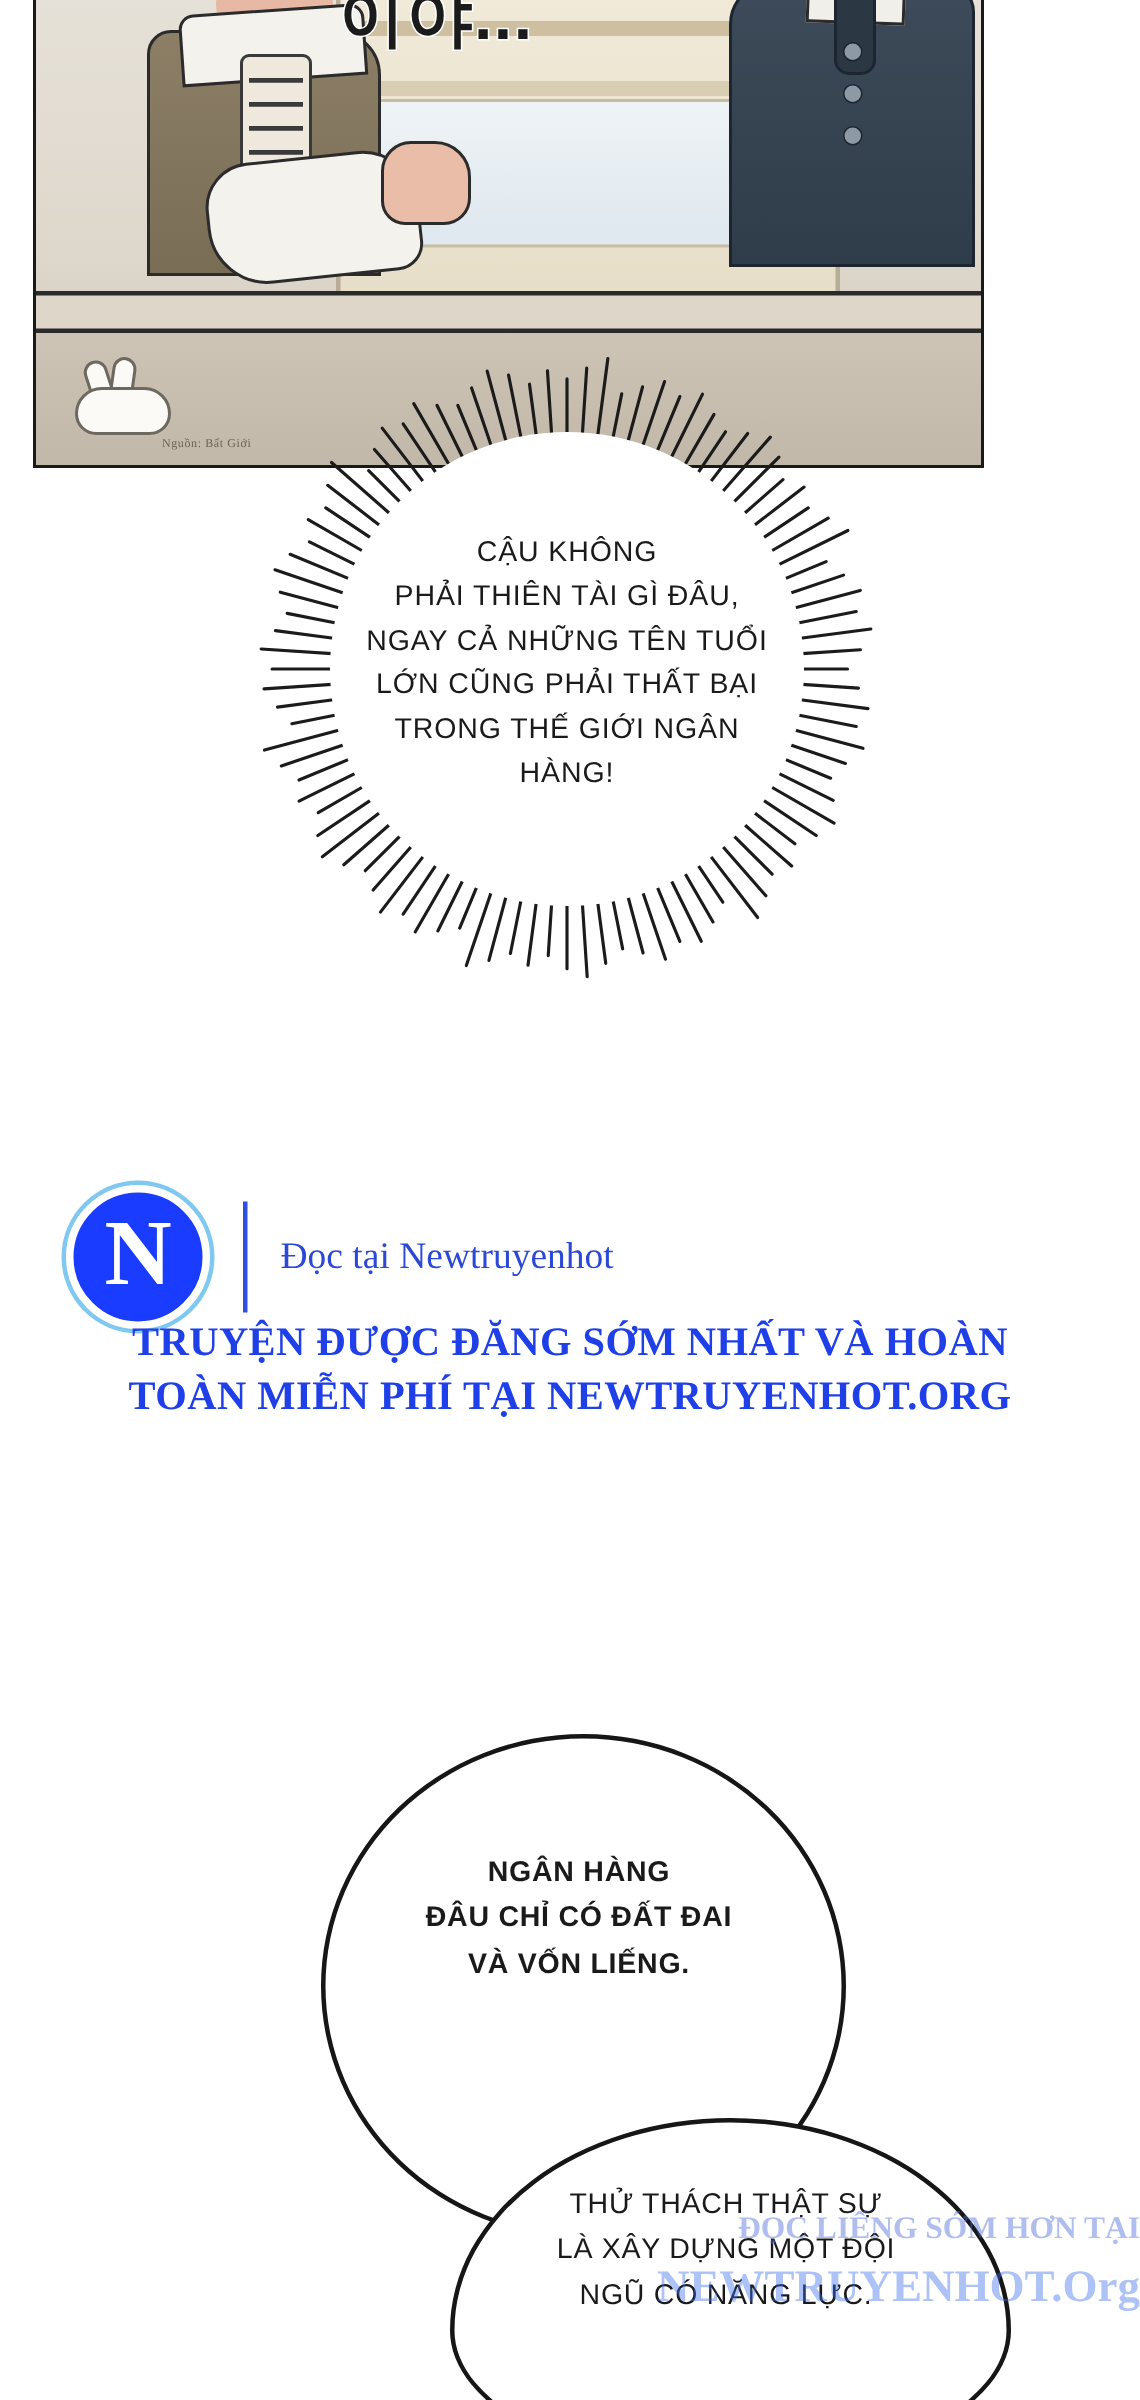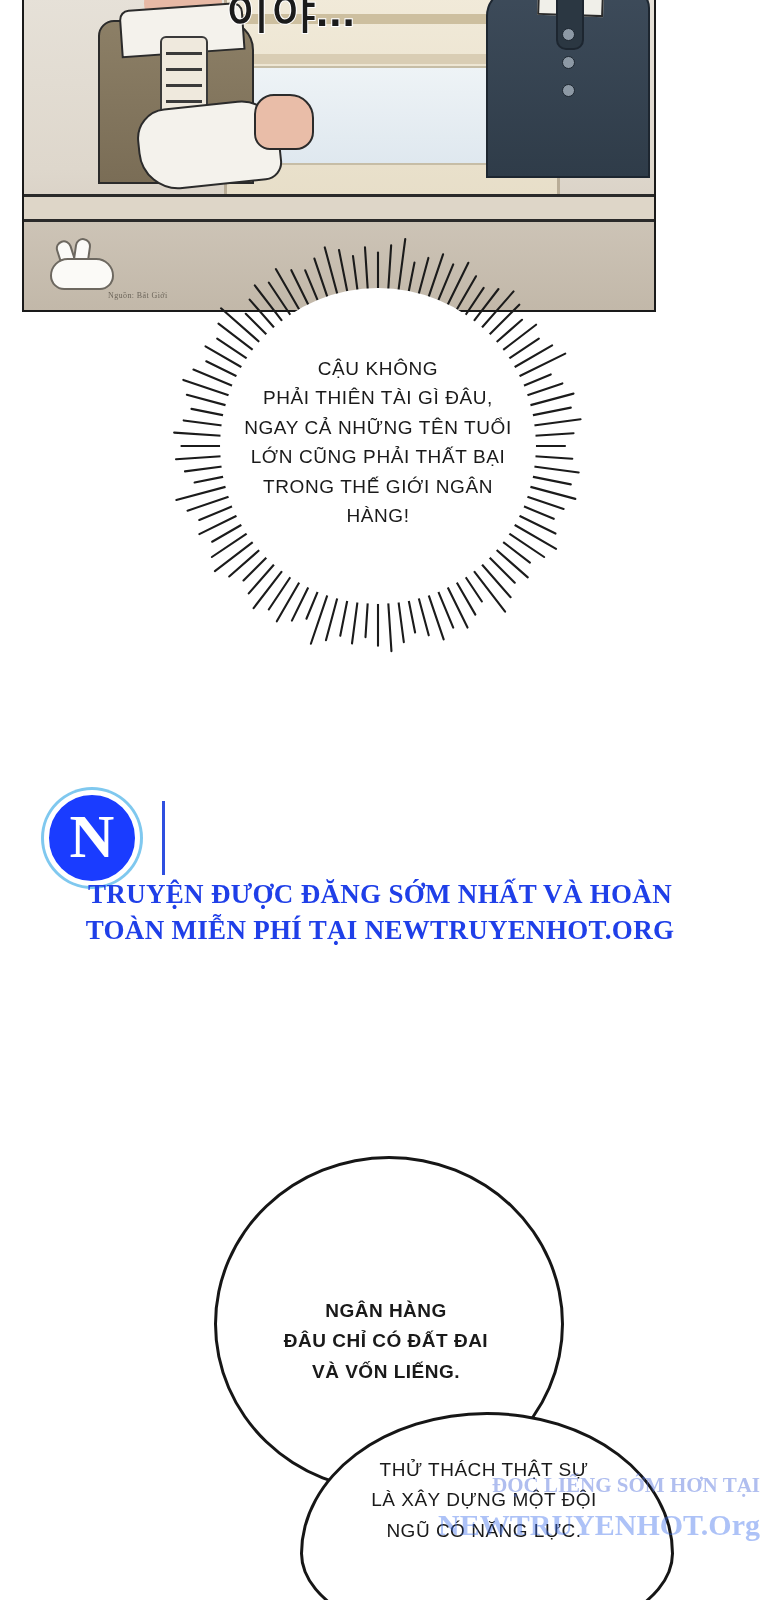--- a/index.html
+++ b/index.html
@@ -367,21 +367,21 @@
     top: 1156px;
     width: 344px;
     height: 330px;
     background: #ffffff;
     border: 3px solid #161616;
     border-radius: 50%;
   }
   .bubble-2-text {
     position: absolute;
     left: 214px;
-    top: 1296px;
+    top: 1234px;
     width: 344px;
     text-align: center;
     font-family: "Liberation Sans", sans-serif;
     font-size: 19px;
     font-weight: bold;
     line-height: 1.6;
     color: #1a1a1a;
     letter-spacing: 0.5px;
     white-space: pre-line;
   }
@@ -585,20 +585,21 @@
 HÀNG!</div>
   </div>
 
   <div class="promo">
     <div class="promo-row">
       <div class="logo-n">
         <span>N</span>
       </div>
       <div class="logo-divider"></div>
       <div class="promo-text">
+        <div>Đọc tại Newtruyenhot</div>
       </div>
     </div>
     <div class="promo-banner">
       <div>TRUYỆN ĐƯỢC ĐĂNG SỚM NHẤT VÀ HOÀN</div>
       <div>TOÀN MIỄN PHÍ TẠI NEWTRUYENHOT.ORG</div>
     </div>
   </div>
 
   <div class="bubble-2"></div>
   <div class="bubble-2-text">NGÂN HÀNG

